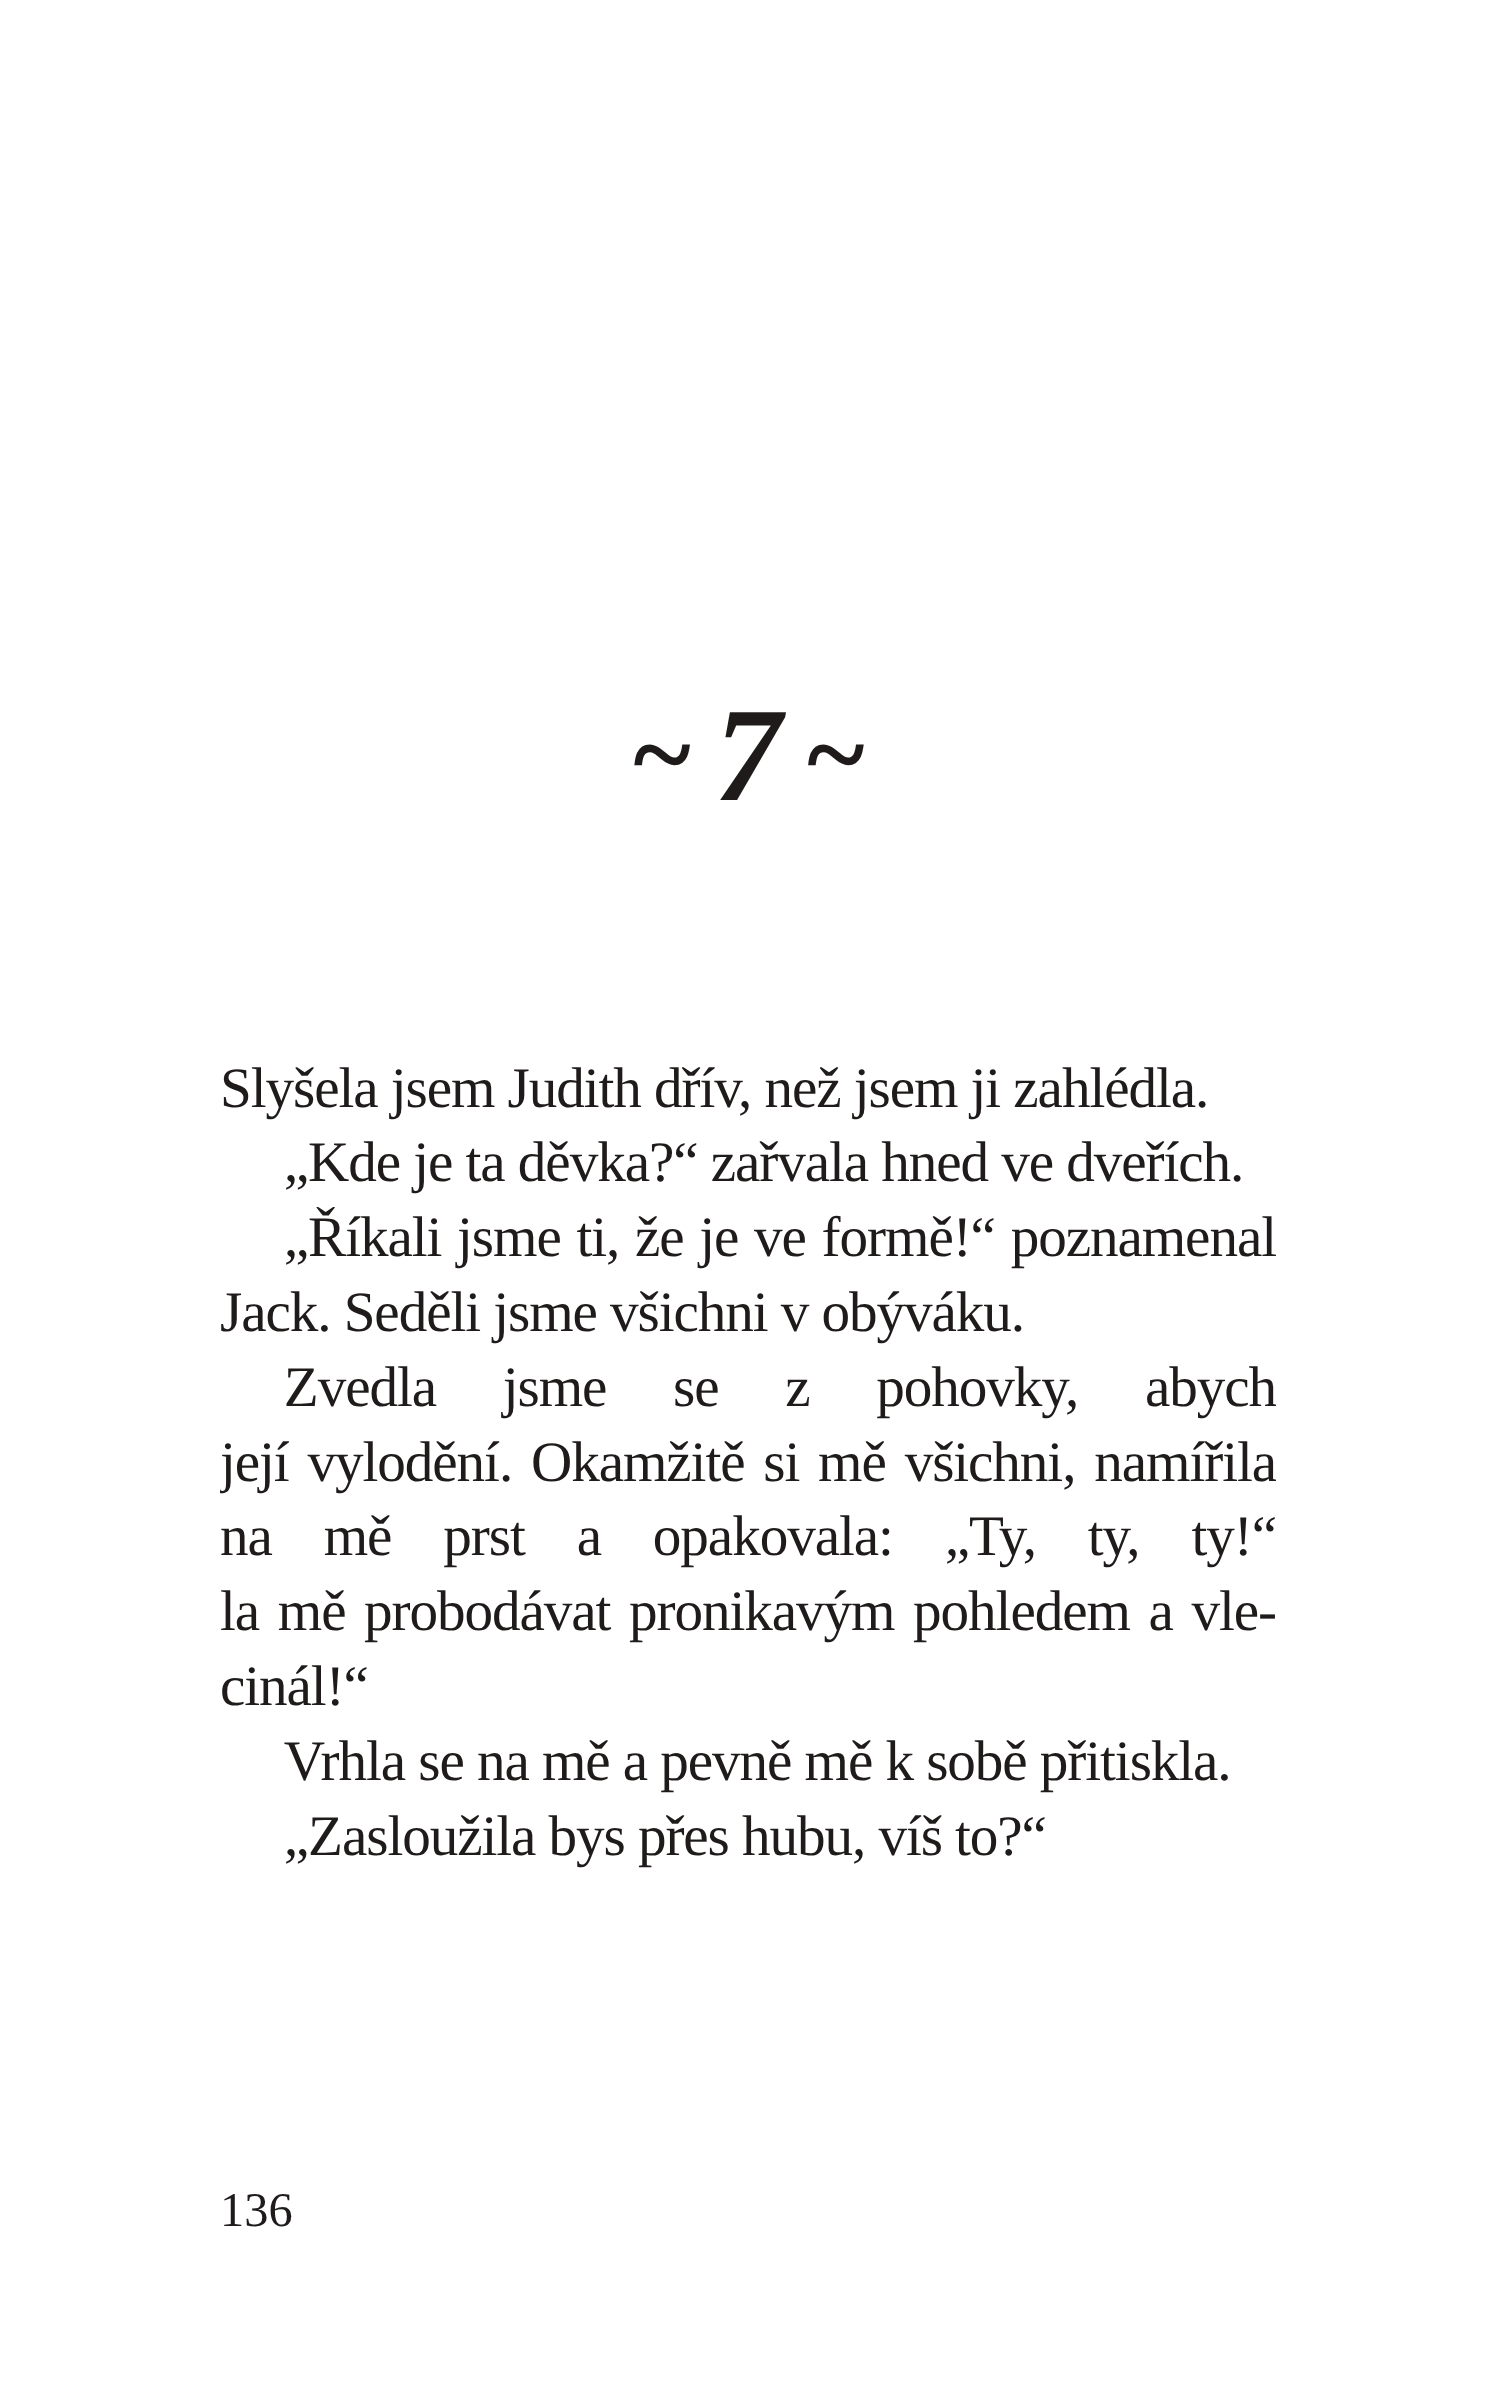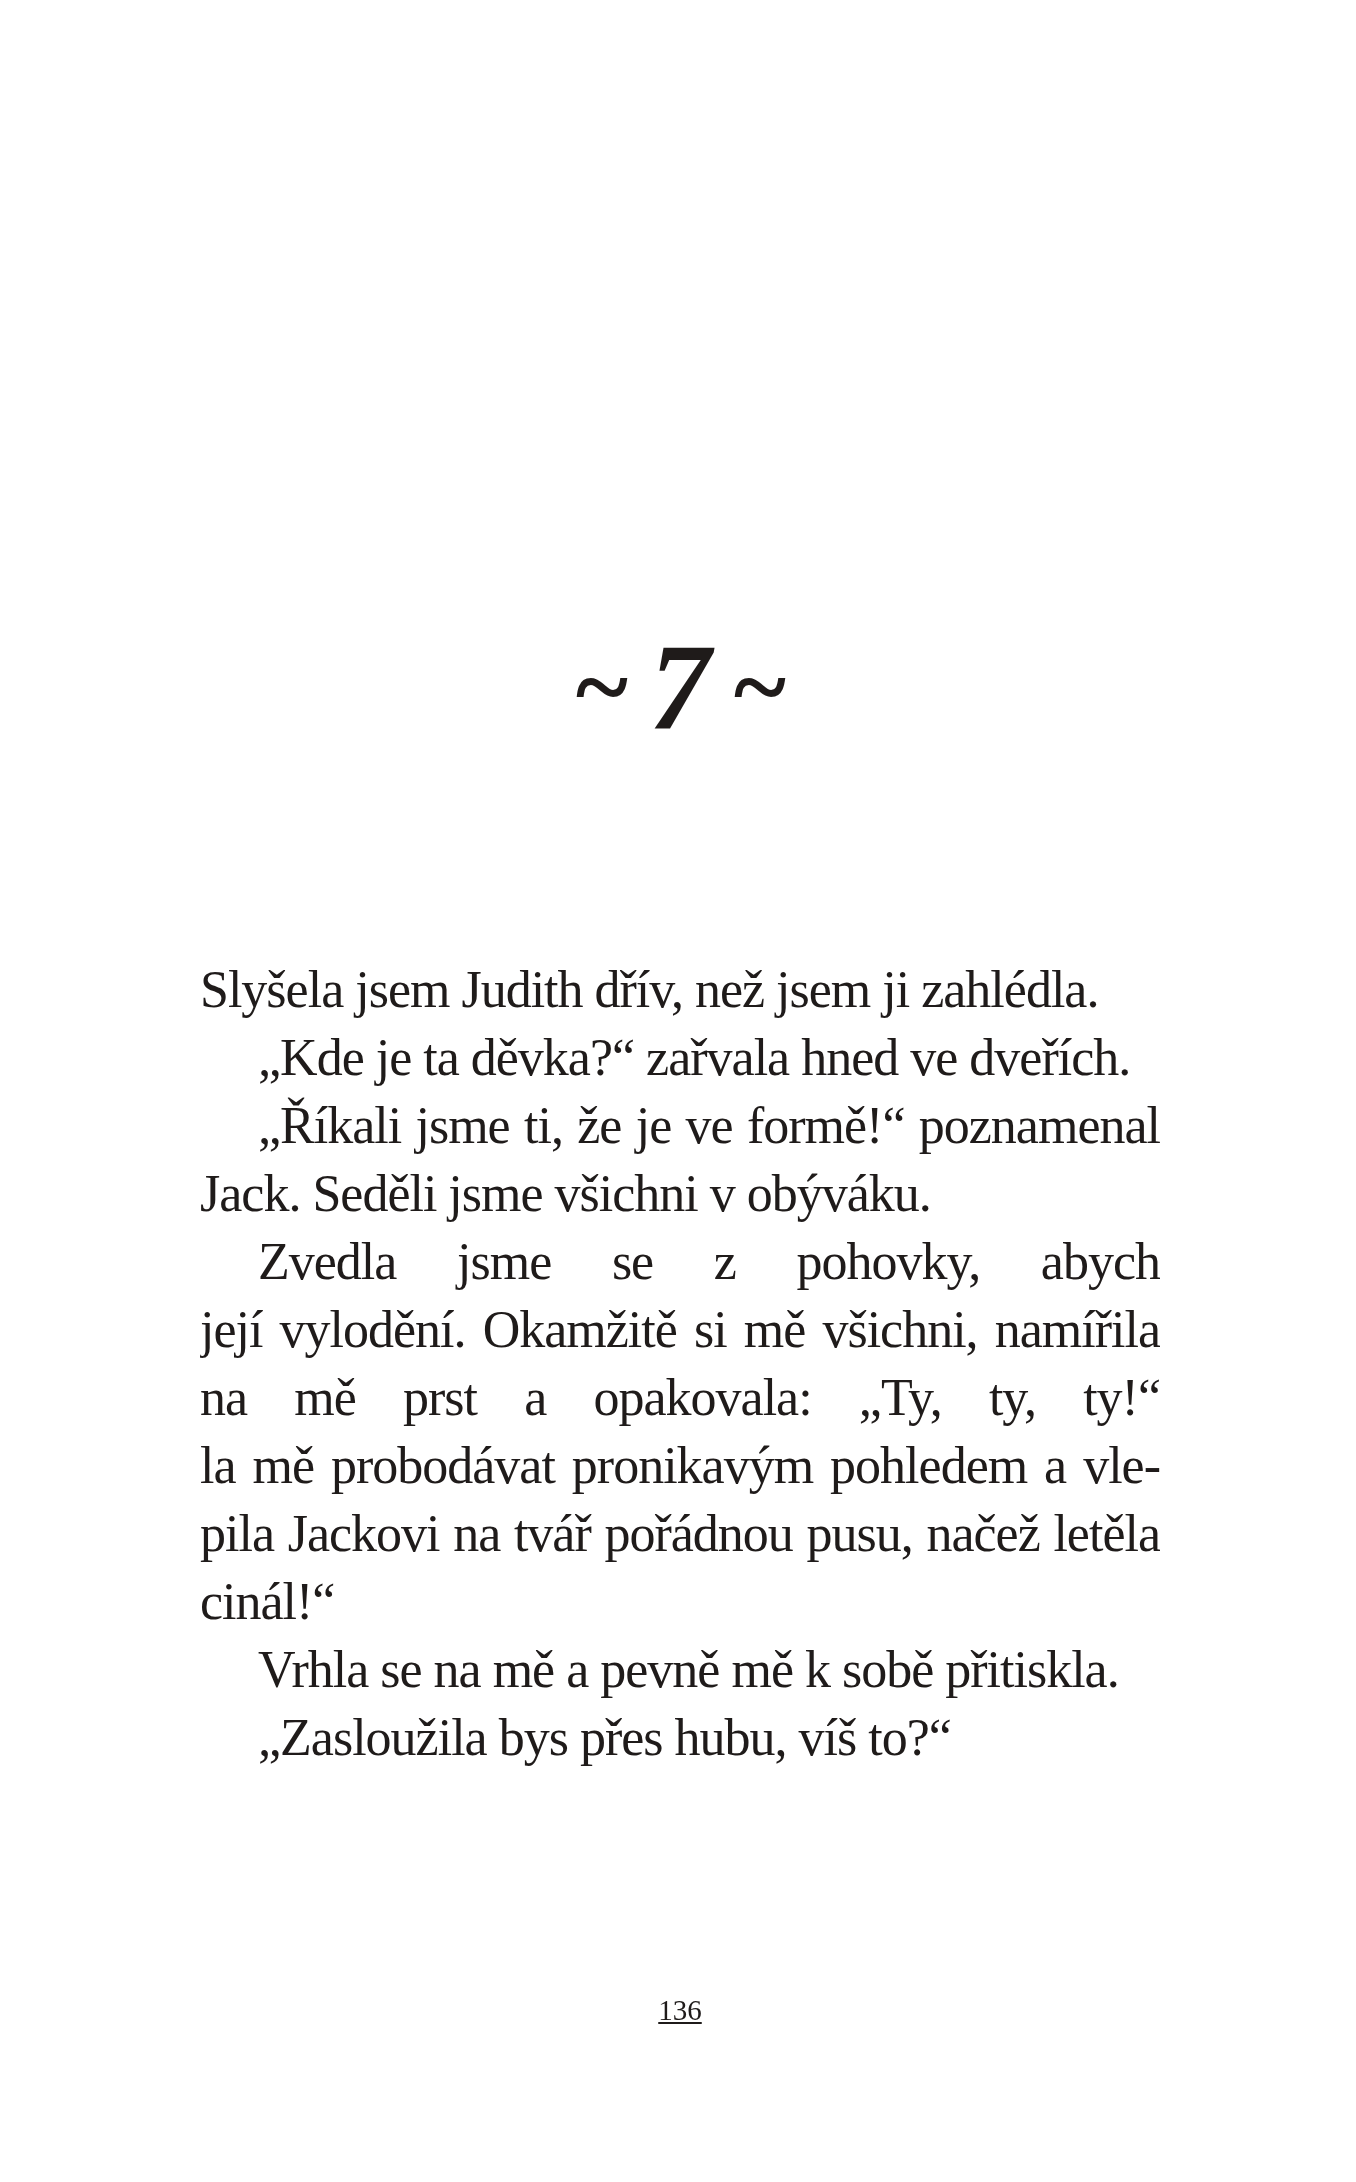--- a/index.html
+++ b/index.html
@@ -65,46 +65,43 @@
   }
   .line.indent {
     padding-left: 58px;
   }
   
   .page-number {
     position: absolute;
     left: 200px;
     top: 1984px;
     width: 960px;
-    text-align: center;
-    font-size: 29px;
+    font-size: 44px;
     line-height: 52px;
     color: #1f1b1a;
-    text-decoration: underline;
   }
 </style>
 </head>
 <body>
 
 <div class="book-page">
 
   <div class="chapter-heading">
     <span class="tilde">~</span><span class="chapter-number">7</span><span class="tilde">~</span>
   </div>
 
   <div class="text-block">
     <div class="line">Slyšela jsem Judith dřív, než jsem ji zahlédla.</div>
     <div class="line indent">„Kde je ta děvka?“ zařvala hned ve dveřích.</div>
     <div class="line indent justify">„Říkali jsme ti, že je ve formě!“ poznamenal</div>
     <div class="line">Jack. Seděli jsme všichni v obýváku.</div>
     <div class="line indent justify">Zvedla jsme se z pohovky, abych nezmeškala</div>
     <div class="line justify">její vylodění. Okamžitě si mě všichni, namířila</div>
     <div class="line justify">na mě prst a opakovala: „Ty, ty, ty!“ Nepřestáva-</div>
     <div class="line justify">la mě probodávat pronikavým pohledem a vle-</div>
-    <div class="line justify">pila Jackovi na tvář pořádnou pusu, načež letěla</div>
     <div class="line">cinál!“</div>
     <div class="line indent">Vrhla se na mě a pevně mě k sobě přitiskla.</div>
     <div class="line indent">„Zasloužila bys přes hubu, víš to?“</div>
   </div>
 
   <div class="page-number">136</div>
 
 </div>
 
 </body></html>

